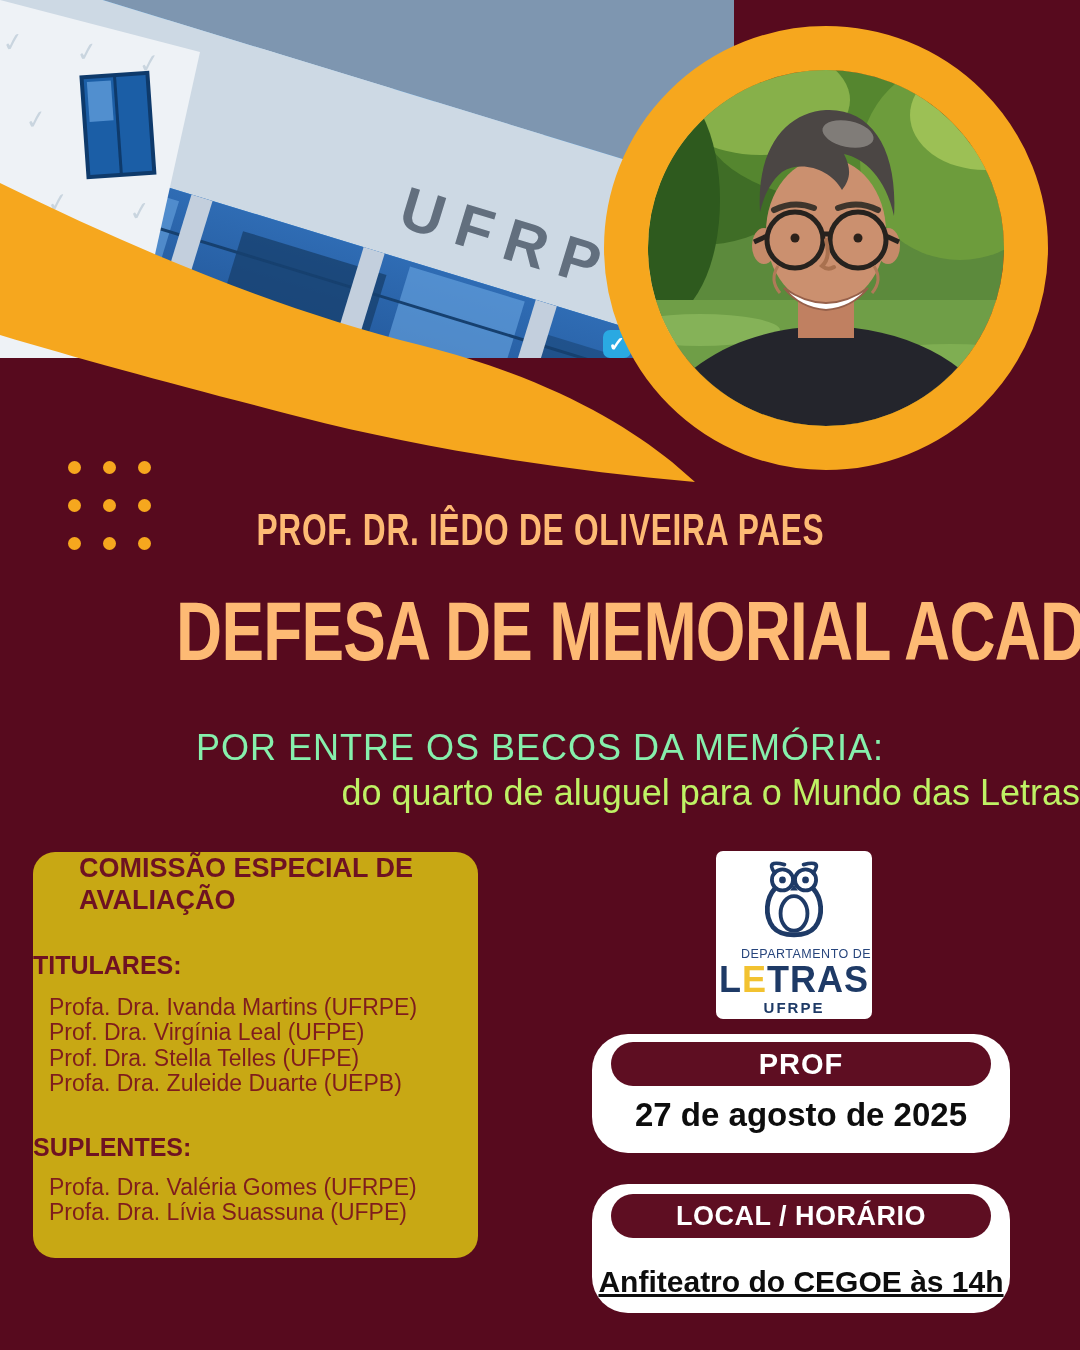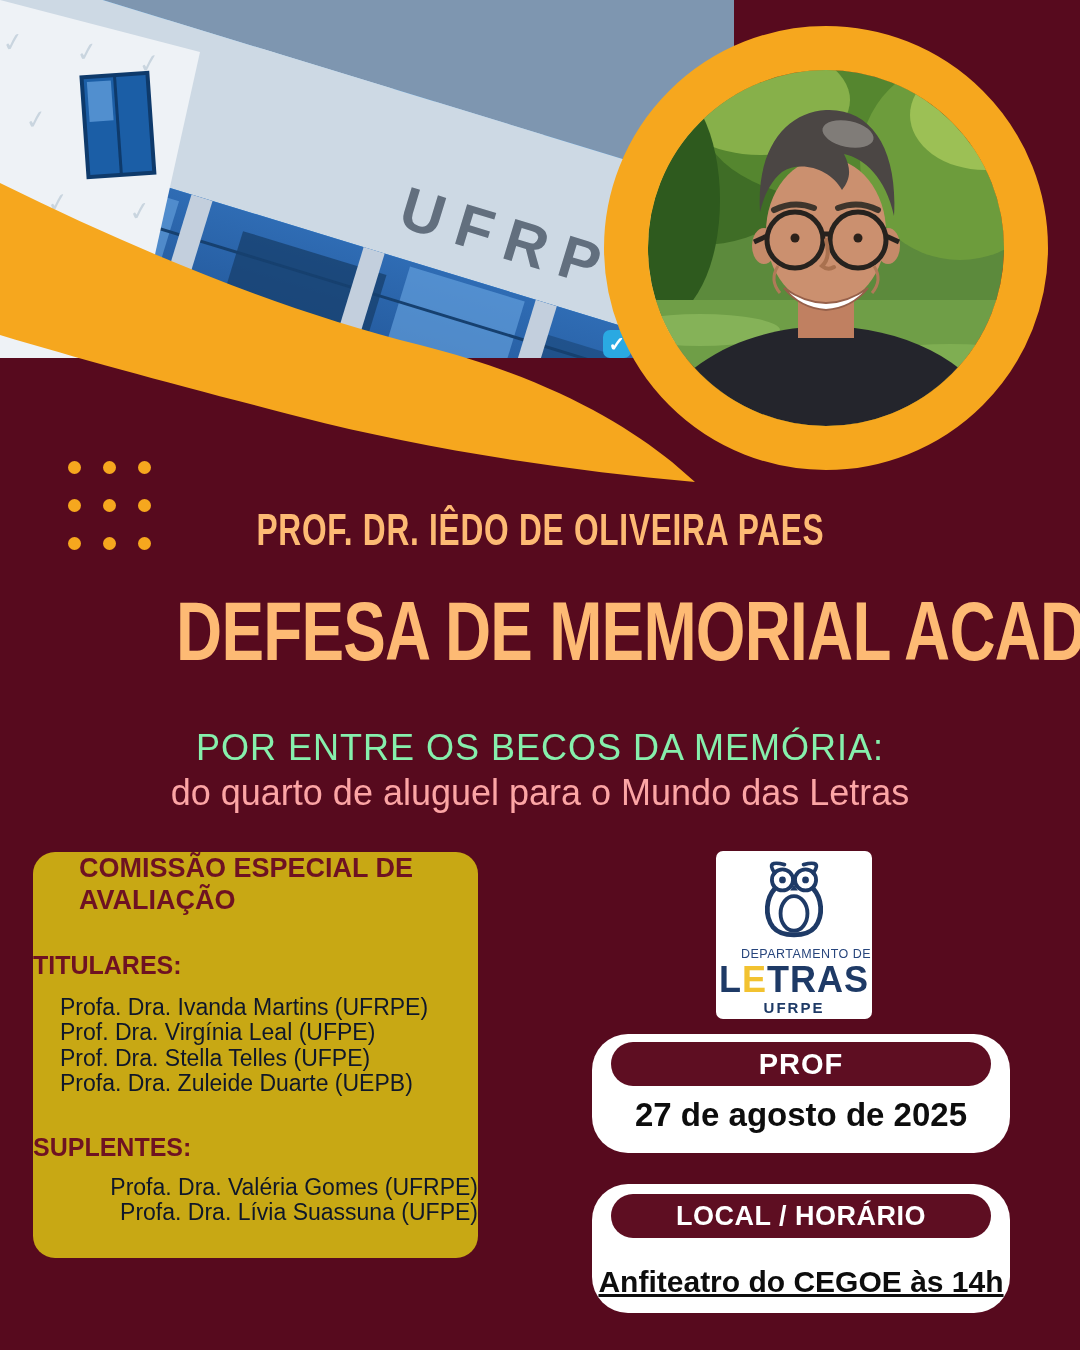--- a/index.html
+++ b/index.html
@@ -16,32 +16,32 @@
         column-gap:22px;row-gap:25px;}
   .dots i{width:13px;height:13px;border-radius:50%;background:#F6A71E;display:block;}
 
   
   .center-line{position:absolute;left:0;width:1080px;text-align:center;color:#fdba74;}
   .prof-name{top:505px;font-size:44px;font-weight:700;letter-spacing:1px;}
   .prof-name .cond{display:inline-block;transform:scaleX(0.72);transform-origin:center;white-space:nowrap;}
   .big-title{top:583px;font-size:84px;font-weight:700;}
   .big-title .cond{display:inline-block;transform:scaleX(0.76);transform-origin:center;white-space:nowrap;letter-spacing:-1px;}
   .sub1{top:727px;font-size:36px;font-weight:400;letter-spacing:1px;color:#86efac;}
-  .sub2{top:772px;font-size:36px;font-weight:400;color:#fca5a5;}
+  .sub2{top:772px;font-size:36px;font-weight:400;color:#bef264;text-align:right;}
 
   
   .panel{position:absolute;left:33px;top:852px;width:445px;height:406px;background:#C8A814;
          border-radius:22px;color:#6E1222;}
   .panel-heading{text-align:left;font-size:27px;font-weight:700;line-height:1.2;
                  padding:0 46px;}
   .group-label{text-align:left;font-size:25px;font-weight:700;}
   .lbl-tit{margin-top:34px;}
   .lbl-sup{margin-top:36px;}
-  .names{margin-top:15px;padding-left:27px;color:#0f172a;font-size:23px;line-height:25.5px;font-weight:400;}
-  .names.sup{margin-top:13px;text-align:right;}
+  .names{margin-top:15px;padding-left:16px;color:#7f1d1d;font-size:23px;line-height:25.5px;font-weight:400;}
+  .names.sup{margin-top:13px;}
 
   
   .logo-card{position:absolute;left:716px;top:851px;width:156px;height:168px;background:#ffffff;
              border-radius:7px;text-align:center;overflow:hidden;}
   .logo-card .owl{margin-top:6px;}
   .logo-dept{font-size:12.5px;letter-spacing:0.5px;color:#27457c;font-weight:400;margin-top:-2px;padding-left:24px;}
   .logo-word{font-size:36px;font-weight:700;letter-spacing:1px;color:#1e3a66;line-height:1.0;margin-top:1px;}
   .logo-word .accent{color:#f2c230;}
   .logo-sub{font-size:15px;font-weight:700;letter-spacing:2px;color:#1e3a66;margin-top:1px;}
 

